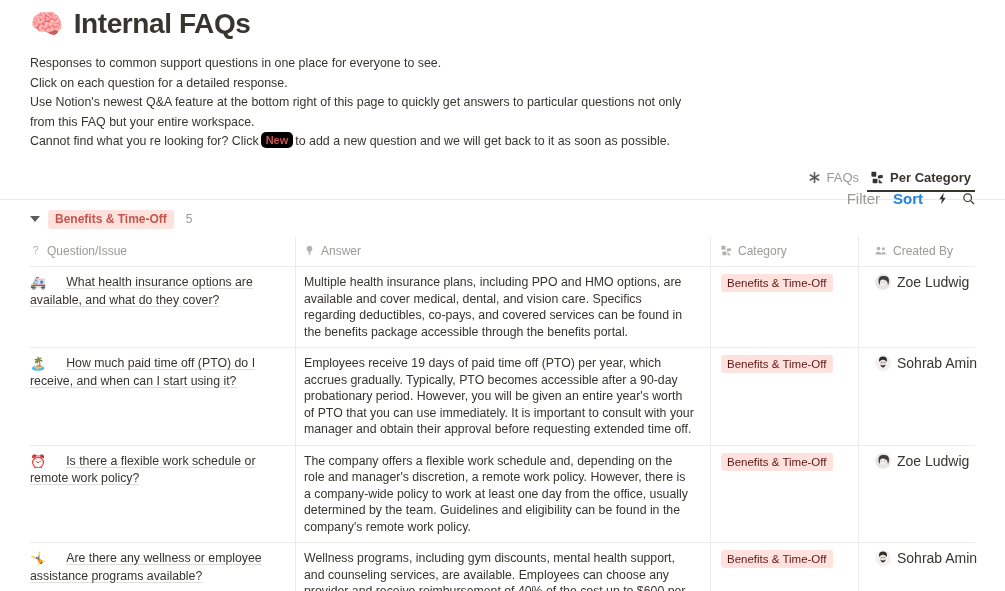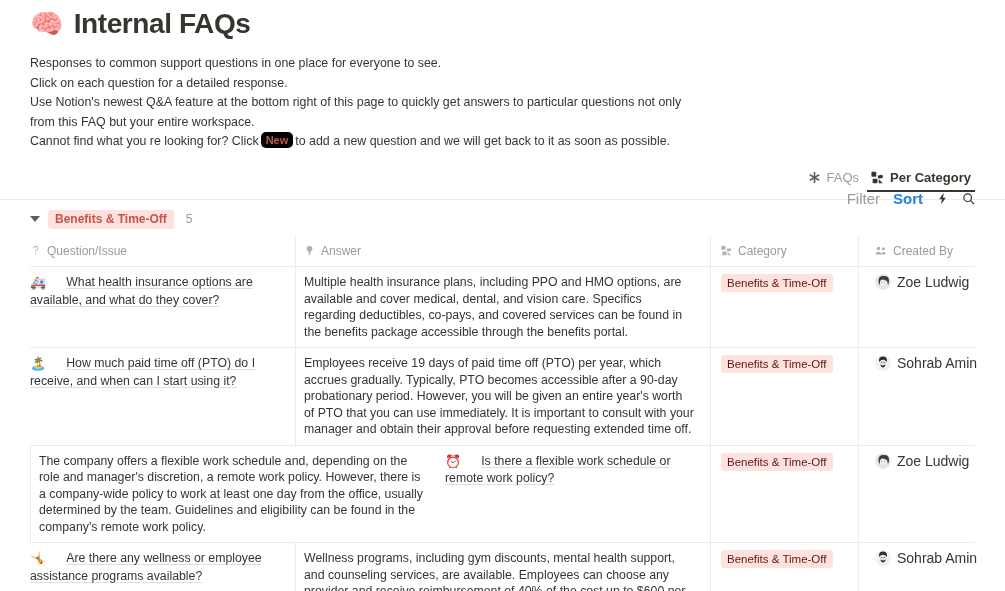--- a/index.html
+++ b/index.html
@@ -408,22 +408,22 @@
                 <circle cx="16" cy="16" r="6.3" fill="#e6e2de"></circle>
                 <circle cx="13.6" cy="15" r="1" fill="#2f2c29"></circle>
                 <circle cx="18.4" cy="15" r="1" fill="#2f2c29"></circle>
                 <path d="M10.6 19c1 4 3.2 6 5.4 6s4.4-2 5.4-6c-1.6 1.4-3.4 2-5.4 2s-3.8-.6-5.4-2z" fill="#2f2c29"></path>
               </svg></span>
             <span>Sohrab Amin</span>
           </span>
         </div>
       </div>
       <div class="trow">
+        <div class="cell col-q"><span class="q-emoji">⏰</span><span class="q-text">Is there a flexible work schedule or remote work policy?</span></div>
         <div class="cell col-a vdiv"><span class="a-text">The company offers a flexible work schedule and, depending on the role and manager's discretion, a remote work policy. However, there is a company-wide policy to work at least one day from the office, usually determined by the team. Guidelines and eligibility can be found in the company's remote work policy.</span></div>
-        <div class="cell col-q"><span class="q-emoji">⏰</span><span class="q-text">Is there a flexible work schedule or remote work policy?</span></div>
         <div class="cell col-c vdiv"><span class="chip">Benefits &amp; Time-Off</span></div>
         <div class="cell col-u vdiv">
           <span class="user">
             <span class="avatar"><svg viewBox="0 0 32 32">
                 <circle cx="16" cy="16" r="16" fill="#e8e6e3"></circle>
                 <path d="M16 4c-6 0-9 4-9 9 0 4 1 7 2 9 1-5 2-8 3-9 3 2 8 2 11 0 1 1 2 4 3 9 1-2 2-5 2-9 0-5-3-9-9-9z" fill="#3f3c39"></path>
                 <circle cx="16" cy="17" r="6" fill="#f2efec"></circle>
                 <circle cx="13.6" cy="16" r="0.9" fill="#3f3c39"></circle>
                 <circle cx="18.4" cy="16" r="0.9" fill="#3f3c39"></circle>
               </svg></span>

